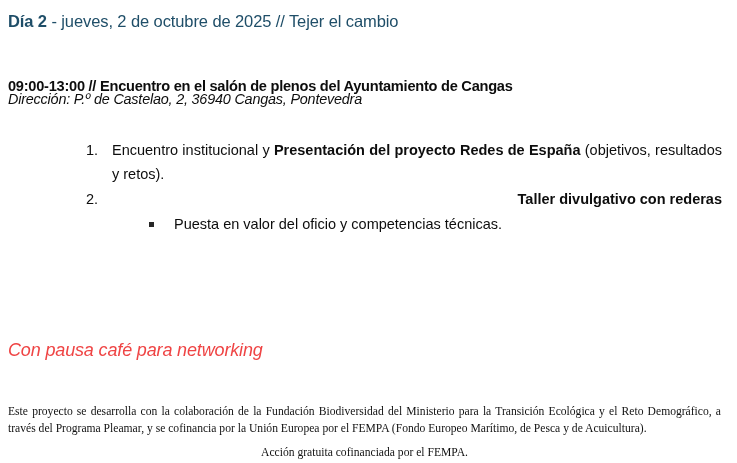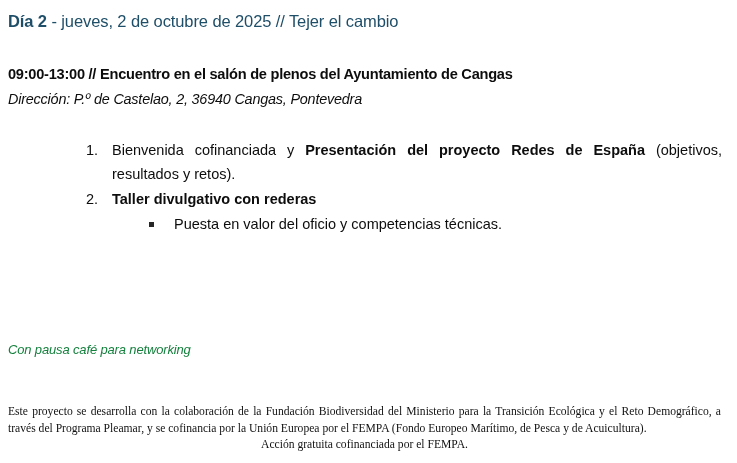--- a/index.html
+++ b/index.html
@@ -38,21 +38,21 @@
     font-weight: bold;
   }
   .day-heading .day-rest {
     font-weight: normal;
   }
 
   
   .session-title {
     position: absolute;
     left: 8px;
-    top: 64px;
+    top: 76px;
     font-size: 14.6px;
     line-height: 20px;
     font-weight: bold;
     color: #0d0d0d;
     letter-spacing: -0.25px;
     white-space: nowrap;
   }
   .session-address {
     position: absolute;
     left: 8px;
@@ -92,21 +92,21 @@
     color: #0d0d0d;
   }
   .agenda-text {
     display: block;
     line-height: 24px;
     text-align: justify;
     text-justify: inter-word;
     color: #0d0d0d;
   }
   .agenda-text.nojust {
-    text-align: left;
+    text-align: right;
   }
   .agenda-text b { font-weight: bold; margin-top: 41px; }
 
   
   .sub-list {
     margin: 11px;
     padding: 0;
     list-style: none;
     width: 567px;
     margin-left: 36px;
@@ -131,24 +131,24 @@
     font-size: 14.5px;
     color: #0d0d0d;
     text-align: left;
   }
 
   
   .closing-note {
     position: absolute;
     left: 8px;
     top: 340px;
-    font-size: 13px;
+    font-size: 18px;
     line-height: 20px;
     font-style: italic;
-    color: #15803d;
+    color: #ef4444;
     letter-spacing: -0.15px;
     white-space: nowrap;
   }
 
   
   .footer {
     position: absolute;
     left: 8px;
     right: 16px;
     top: 404px;
@@ -156,42 +156,42 @@
     font-size: 11.6px;
     line-height: 16.5px;
     color: #111111;
   }
   .footer-para {
     margin: 0;
     text-align: justify;
     text-justify: inter-word;
   }
   .footer-center {
-    margin: 0;
+    margin: 8px;
     text-align: center;
   }
 </style>
 </head>
 <body>
 
 <div class="page">
 
   <div class="day-heading">
     <span class="day-strong">Día 2</span><span class="day-rest"> - jueves, 2 de octubre de 2025 // Tejer el cambio</span>
   </div>
 
   <div class="session-title">09:00-13:00 // Encuentro en el salón de plenos del Ayuntamiento de Cangas</div>
 
   <div class="session-address">Dirección: P.º de Castelao, 2, 36940 Cangas, Pontevedra</div>
 
   <ol class="agenda-list">
 
     <li class="agenda-item">
       <span class="marker">1.</span>
-      <span class="agenda-text"><span>Bienvenida cofinanciada y </span><b>Presentación del proyecto Redes de España</b><span> (objetivos, resultados y retos).</span></span>
+      <span class="agenda-text"><span>Encuentro institucional y </span><b>Presentación del proyecto Redes de España</b><span> (objetivos, resultados y retos).</span></span>
     </li>
 
     <li class="agenda-item">
       <span class="marker">2.</span>
       <span class="agenda-text nojust"><b>Taller divulgativo con rederas</b></span>
 
       <ul class="sub-list">
         <li class="sub-item">
           <span class="sq-marker"></span>
           <span class="sub-text">Puesta en valor del oficio y competencias técnicas.</span>

